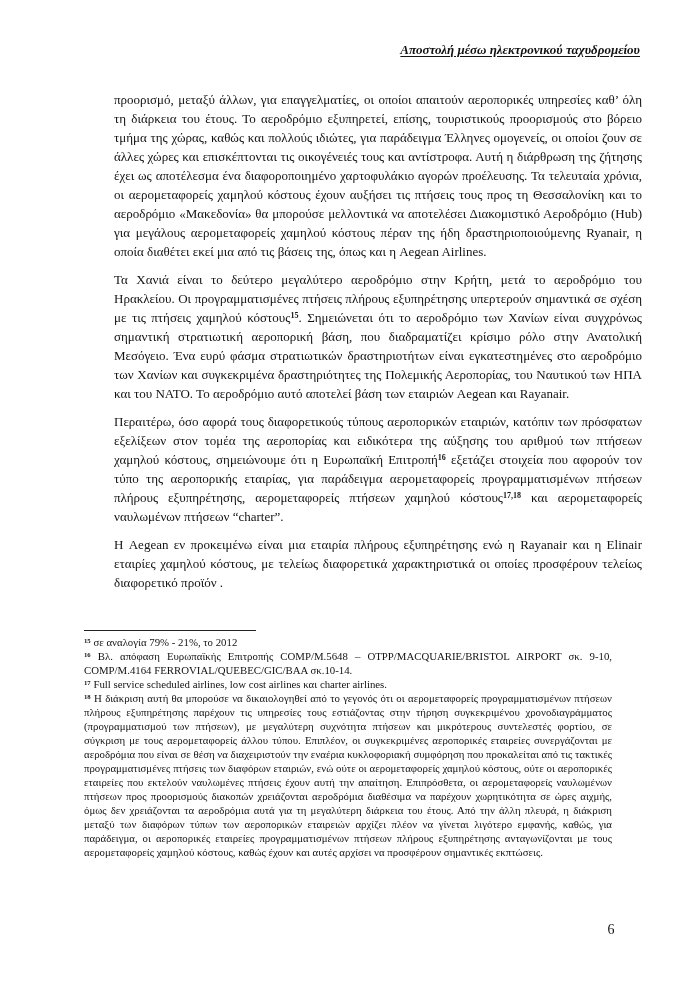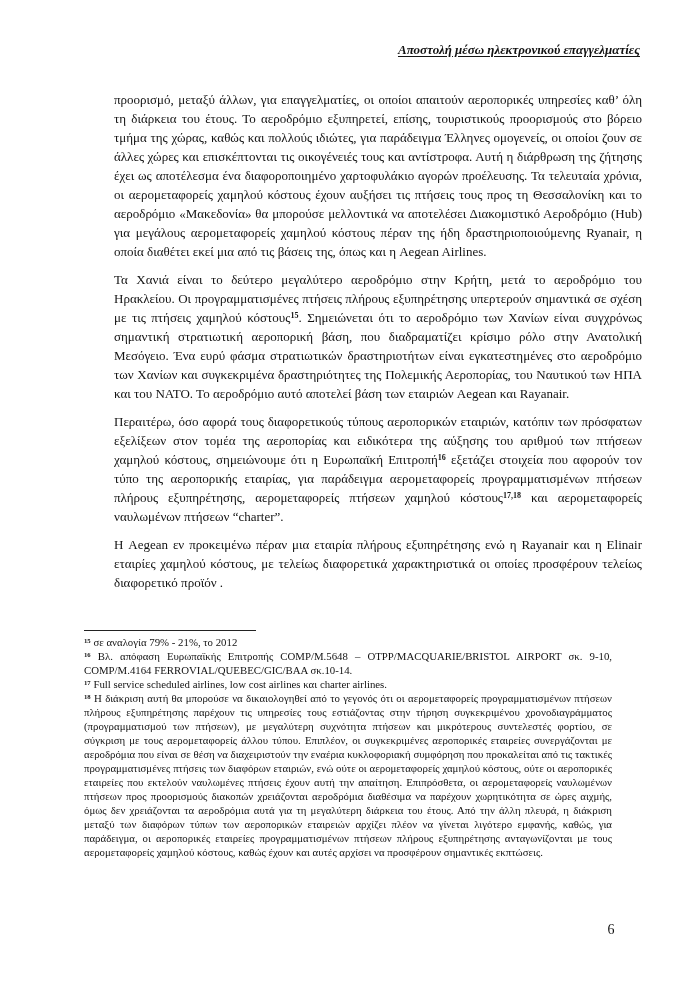--- a/index.html
+++ b/index.html
@@ -77,27 +77,27 @@
     width: 30px;
     text-align: center;
     font-size: 14px;
   }
 </style>
 </head>
 <body>
 
 <div class="page">
 
-  <div class="header-line">Αποστολή μέσω ηλεκτρονικού επαγγελματίες</div>
+  <div class="header-line">Αποστολή μέσω ηλεκτρονικού ταχυδρομείου</div>
 
   <div class="body-text" id="paragraphs">
       <p class="para">προορισμό, μεταξύ άλλων, για επαγγελματίες, οι οποίοι απαιτούν αεροπορικές υπηρεσίες καθ’ όλη τη διάρκεια του έτους. Το αεροδρόμιο εξυπηρετεί, επίσης, τουριστικούς προορισμούς στο βόρειο τμήμα της χώρας, καθώς και πολλούς ιδιώτες, για παράδειγμα Έλληνες ομογενείς, οι οποίοι ζουν σε άλλες χώρες και επισκέπτονται τις οικογένειές τους και αντίστροφα. Αυτή η διάρθρωση της ζήτησης έχει ως αποτέλεσμα ένα διαφοροποιημένο χαρτοφυλάκιο αγορών προέλευσης. Τα τελευταία χρόνια, οι  αερομεταφορείς χαμηλού κόστους έχουν αυξήσει τις πτήσεις τους προς τη Θεσσαλονίκη και το αεροδρόμιο «Μακεδονία» θα μπορούσε μελλοντικά να αποτελέσει Διακομιστικό Αεροδρόμιο (Hub) για μεγάλους αερομεταφορείς χαμηλού κόστους πέραν της ήδη δραστηριοποιούμενης Ryanair, η οποία διαθέτει εκεί μια από τις βάσεις της, όπως και η Aegean Airlines.</p>
       <p class="para">Τα Χανιά είναι το δεύτερο μεγαλύτερο αεροδρόμιο στην Κρήτη, μετά το αεροδρόμιο του Ηρακλείου. Οι προγραμματισμένες πτήσεις πλήρους εξυπηρέτησης υπερτερούν σημαντικά σε σχέση με τις πτήσεις χαμηλού κόστους<sup class="fnref">15</sup>. Σημειώνεται ότι το αεροδρόμιο των Χανίων είναι συγχρόνως σημαντική στρατιωτική αεροπορική βάση, που διαδραματίζει κρίσιμο ρόλο στην Ανατολική Μεσόγειο. Ένα ευρύ φάσμα στρατιωτικών δραστηριοτήτων είναι εγκατεστημένες στο αεροδρόμιο των Χανίων και συγκεκριμένα δραστηριότητες της Πολεμικής Αεροπορίας, του Ναυτικού των ΗΠΑ και του ΝΑΤΟ. Το αεροδρόμιο αυτό αποτελεί βάση των εταιριών Aegean και Rayanair.</p>
       <p class="para">Περαιτέρω, όσο αφορά τους διαφορετικούς τύπους αεροπορικών εταιριών, κατόπιν των πρόσφατων εξελίξεων στον τομέα της αεροπορίας και ειδικότερα της αύξησης του αριθμού των πτήσεων χαμηλού κόστους, σημειώνουμε ότι η Ευρωπαϊκή Επιτροπή<sup class="fnref">16</sup> εξετάζει στοιχεία που αφορούν τον τύπο της αεροπορικής εταιρίας, για παράδειγμα αερομεταφορείς προγραμματισμένων πτήσεων πλήρους εξυπηρέτησης, αερομεταφορείς πτήσεων χαμηλού κόστους<sup class="fnref">17,18</sup> και αερομεταφορείς ναυλωμένων πτήσεων “charter”.</p>
-      <p class="para">Η Aegean εν προκειμένω  πέραν μια εταιρία πλήρους εξυπηρέτησης ενώ η Rayanair και η Elinair εταιρίες χαμηλού κόστους, με τελείως διαφορετικά χαρακτηριστικά οι οποίες προσφέρουν τελείως διαφορετικό προϊόν .</p>
+      <p class="para">Η Aegean εν προκειμένω  είναι μια εταιρία πλήρους εξυπηρέτησης ενώ η Rayanair και η Elinair εταιρίες χαμηλού κόστους, με τελείως διαφορετικά χαρακτηριστικά οι οποίες προσφέρουν τελείως διαφορετικό προϊόν .</p>
     </div>
 
   <div class="footnote-section">
     <hr class="footnote-separator">
     <div class="footnotes" id="footnotes-list">
         <div class="footnote"><sup class="fnnum">15</sup> σε αναλογία 79% - 21%, το 2012</div>
         <div class="footnote"><sup class="fnnum">16</sup> Βλ. απόφαση Ευρωπαϊκής Επιτροπής COMP/M.5648 – OTPP/MACQUARIE/BRISTOL AIRPORT σκ. 9-10, COMP/M.4164 FERROVIAL/QUEBEC/GIC/BAA σκ.10-14.</div>
         <div class="footnote"><sup class="fnnum">17</sup> Full service scheduled airlines, low cost airlines και  charter airlines.</div>
         <div class="footnote"><sup class="fnnum">18</sup> Η διάκριση αυτή θα μπορούσε να δικαιολογηθεί από το γεγονός ότι οι αερομεταφορείς προγραμματισμένων πτήσεων πλήρους εξυπηρέτησης παρέχουν τις υπηρεσίες τους εστιάζοντας στην τήρηση συγκεκριμένου χρονοδιαγράμματος (προγραμματισμού των πτήσεων), με μεγαλύτερη συχνότητα πτήσεων και μικρότερους συντελεστές φορτίου, σε σύγκριση με τους αερομεταφορείς άλλου τύπου. Επιπλέον, οι συγκεκριμένες αεροπορικές εταιρείες συνεργάζονται με αεροδρόμια που είναι σε θέση να διαχειριστούν την εναέρια κυκλοφοριακή συμφόρηση που προκαλείται από τις τακτικές προγραμματισμένες πτήσεις των διαφόρων εταιριών, ενώ ούτε οι αερομεταφορείς χαμηλού κόστους, ούτε οι αεροπορικές εταιρείες που εκτελούν ναυλωμένες πτήσεις έχουν αυτή την απαίτηση. Επιπρόσθετα, οι αερομεταφορείς ναυλωμένων πτήσεων προς προορισμούς διακοπών χρειάζονται αεροδρόμια διαθέσιμα να παρέχουν χωρητικότητα σε ώρες αιχμής, όμως δεν χρειάζονται τα αεροδρόμια αυτά για τη μεγαλύτερη διάρκεια του έτους. Από την άλλη πλευρά, η διάκριση μεταξύ των διαφόρων τύπων των αεροπορικών εταιρειών αρχίζει πλέον να γίνεται λιγότερο εμφανής, καθώς, για παράδειγμα, οι αεροπορικές εταιρείες προγραμματισμένων πτήσεων πλήρους εξυπηρέτησης ανταγωνίζονται με τους αερομεταφορείς χαμηλού κόστους, καθώς έχουν και αυτές αρχίσει να προσφέρουν σημαντικές εκπτώσεις.</div>
       </div>

